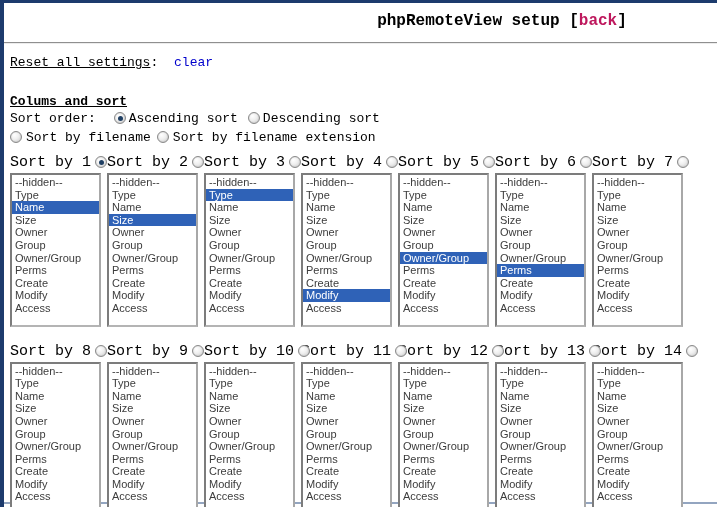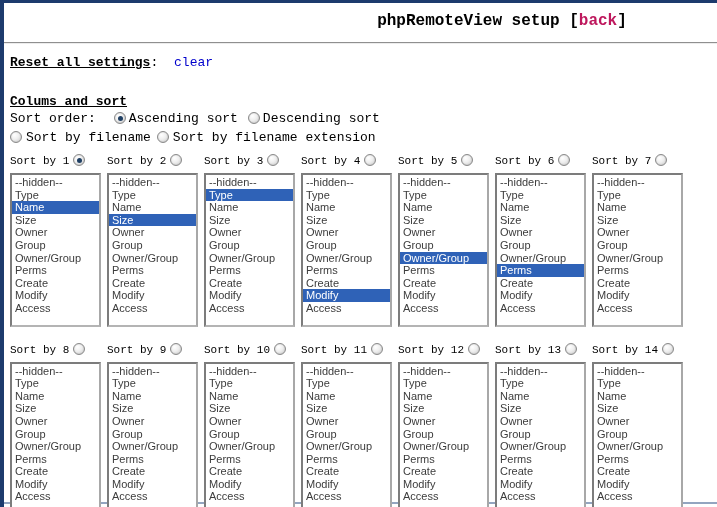--- a/index.html
+++ b/index.html
@@ -19,42 +19,42 @@
   .content { position:absolute; left:4px; top:3px; width:713px; padding-left:6px; }
 
   .title-row { padding-top:9px; padding-left:277px; text-align:center; white-space:nowrap;
                font-weight:bold; font-size:16px; }
   .title-row a { color:#be185d; text-decoration:none; font-weight:bold; cursor:pointer; }
 
   hr.rule { border:none; border-top:1px solid #8f8f8f; border-bottom:1px solid #ececec;
             margin:12px 0 0 -6px; width:713px; }
 
   .reset-line { margin-top:11px; }
-  .reset-line .hd { font-weight:bold; text-decoration:underline;text-align:right; }
+  .reset-line .hd { font-weight:normal; text-decoration:underline;text-align:right; }
   .reset-line a { color:#0000cc; text-decoration:none; margin-left:8px; cursor:pointer;text-align:center; }
 
   .section-heading { margin-top:24px; font-weight:bold; text-decoration:underline; }
 
   .radio { display:inline-block; width:12px; height:12px; border-radius:50%;
            border:1px solid #8a8a8a; position:relative; vertical-align:-2px;
            background:radial-gradient(circle at 35% 30%, #ffffff 0%, #efefef 45%, #c8c8c8 100%);
            box-shadow:inset 0 0 1px #aaa; cursor:pointer; }
   .radio.checked::after { content:""; position:absolute; left:3px; top:3px;
            width:5px; height:5px; border-radius:50%; background:#1f3f63; }
 
   .sort-order-line { margin-top:2px; white-space:nowrap; }
   .sort-order-line .radio { margin:0 3px 0 10px; }
   .filename-line { margin-top:4px; white-space:nowrap; }
   .filename-line .radio { margin-right:4px; }
   .filename-line .radio + span { margin-right:6px;margin-top:8px; }
 
   .sort-grid { margin-top:9px; width:705px; display:flex; flex-wrap:wrap; }
   .sort-cell { width:91px; margin-right:6px; }
   .sort-cell:nth-child(n+8) { margin-top:16px; }
-  .sb-label { white-space:nowrap; height:17px; margin-bottom:2px; font-size:11px; }
+  .sb-label { white-space:nowrap; height:17px; margin-bottom:2px; font-size:15px; }
   .sb-label .radio { margin-left:4px; }
 
   .listbox { width:91px; background:#fff;
              border:2px solid; border-color:#7c7c7c #a8a8a8 #b4b4b4 #7c7c7c;
              padding-top:1px; padding-bottom:10px; cursor:default;
              font-family:"Liberation Sans","DejaVu Sans",sans-serif; font-size:11px; color:#3c3c3c; }
   .opt { line-height:12.6px; height:12.6px; padding-left:3px; white-space:nowrap; overflow:hidden; }
   .opt.sel { background:#2f62b7; color:#ffffff; }
 </style>
 </head>

